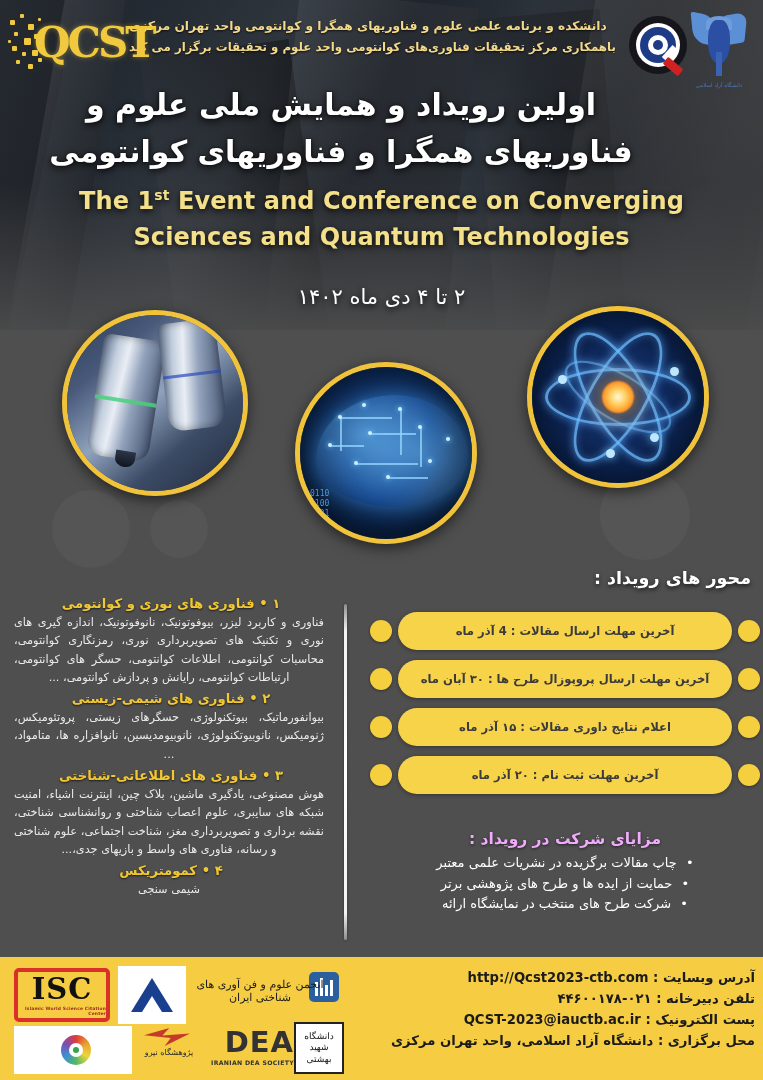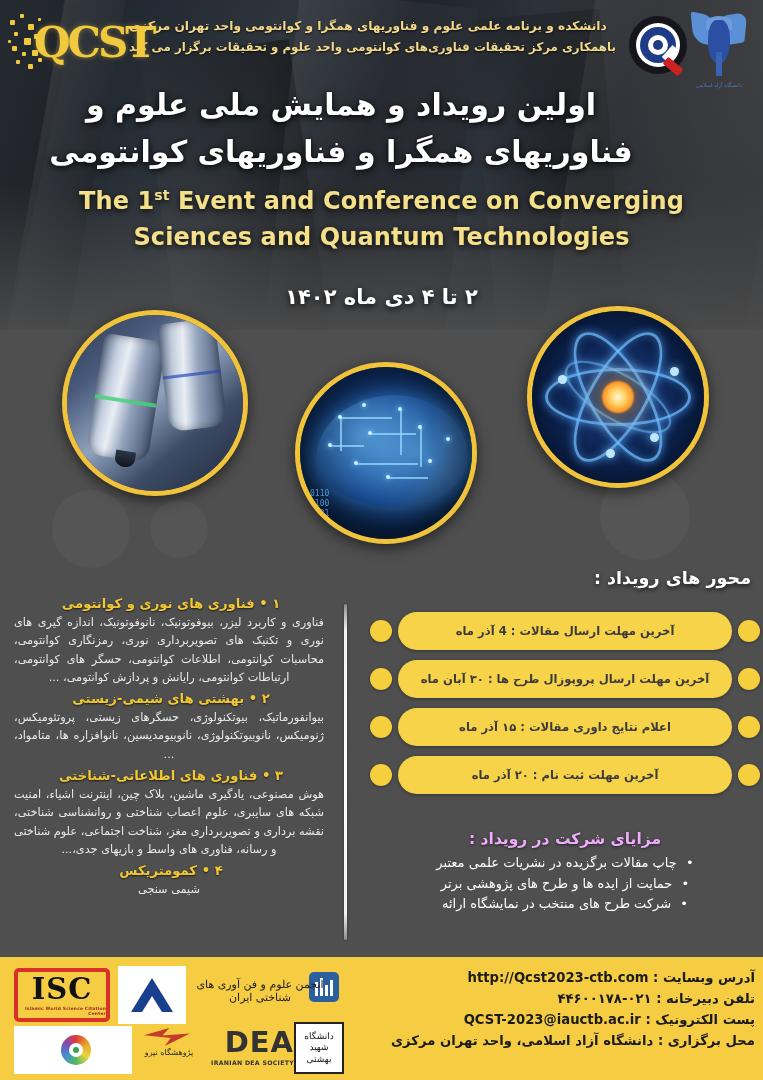--- a/index.html
+++ b/index.html
@@ -182,21 +182,21 @@
     letter-spacing: .1px;
     text-shadow: 0 2px 6px rgba(0,0,0,.85);
   }
   .en-title sup { font-size: 14px; vertical-align: super; }
   .date-line {
     position: absolute;
     left: 0; top: 285px; width: 763px;
     text-align: center;
     color: #ffffff;
     font-size: 21px;
-    font-weight: bold;
+    font-weight: normal;
     z-index: 12;
     direction: rtl;
     text-shadow: 0 2px 6px rgba(0,0,0,.9);
   }
 
   
   .circ {
     position: absolute;
     border-radius: 50%;
     border: 5px solid #f0c33a;
@@ -605,21 +605,21 @@
         <span>•</span>
         <span>فناوری های نوری و کوانتومی</span>
       </div>
       <div class="topic-b">فناوری و کاربرد لیزر، بیوفوتونیک، نانوفوتونیک، اندازه گیری های نوری و تکنیک های تصویربرداری نوری، رمزنگاری کوانتومی، محاسبات کوانتومی، اطلاعات کوانتومی، حسگر های کوانتومی، ارتباطات کوانتومی، رایانش و پردازش کوانتومی، ...</div>
     </div>
 
     <div class="topic">
       <div class="topic-h">
         <span>۲</span>
         <span>•</span>
-        <span>بهشتی های شیمی-زیستی</span>
+        <span>فناوری های شیمی-زیستی</span>
       </div>
       <div class="topic-b">بیوانفورماتیک، بیوتکنولوژی، حسگرهای زیستی، پروتئومیکس، ژنومیکس، نانوبیوتکنولوژی، نانوبیومدیسین، نانوافزاره ها، متامواد، ...</div>
     </div>
 
     <div class="topic">
       <div class="topic-h">
         <span>۳</span>
         <span>•</span>
         <span>فناوری های اطلاعاتی-شناختی</span>
       </div>

